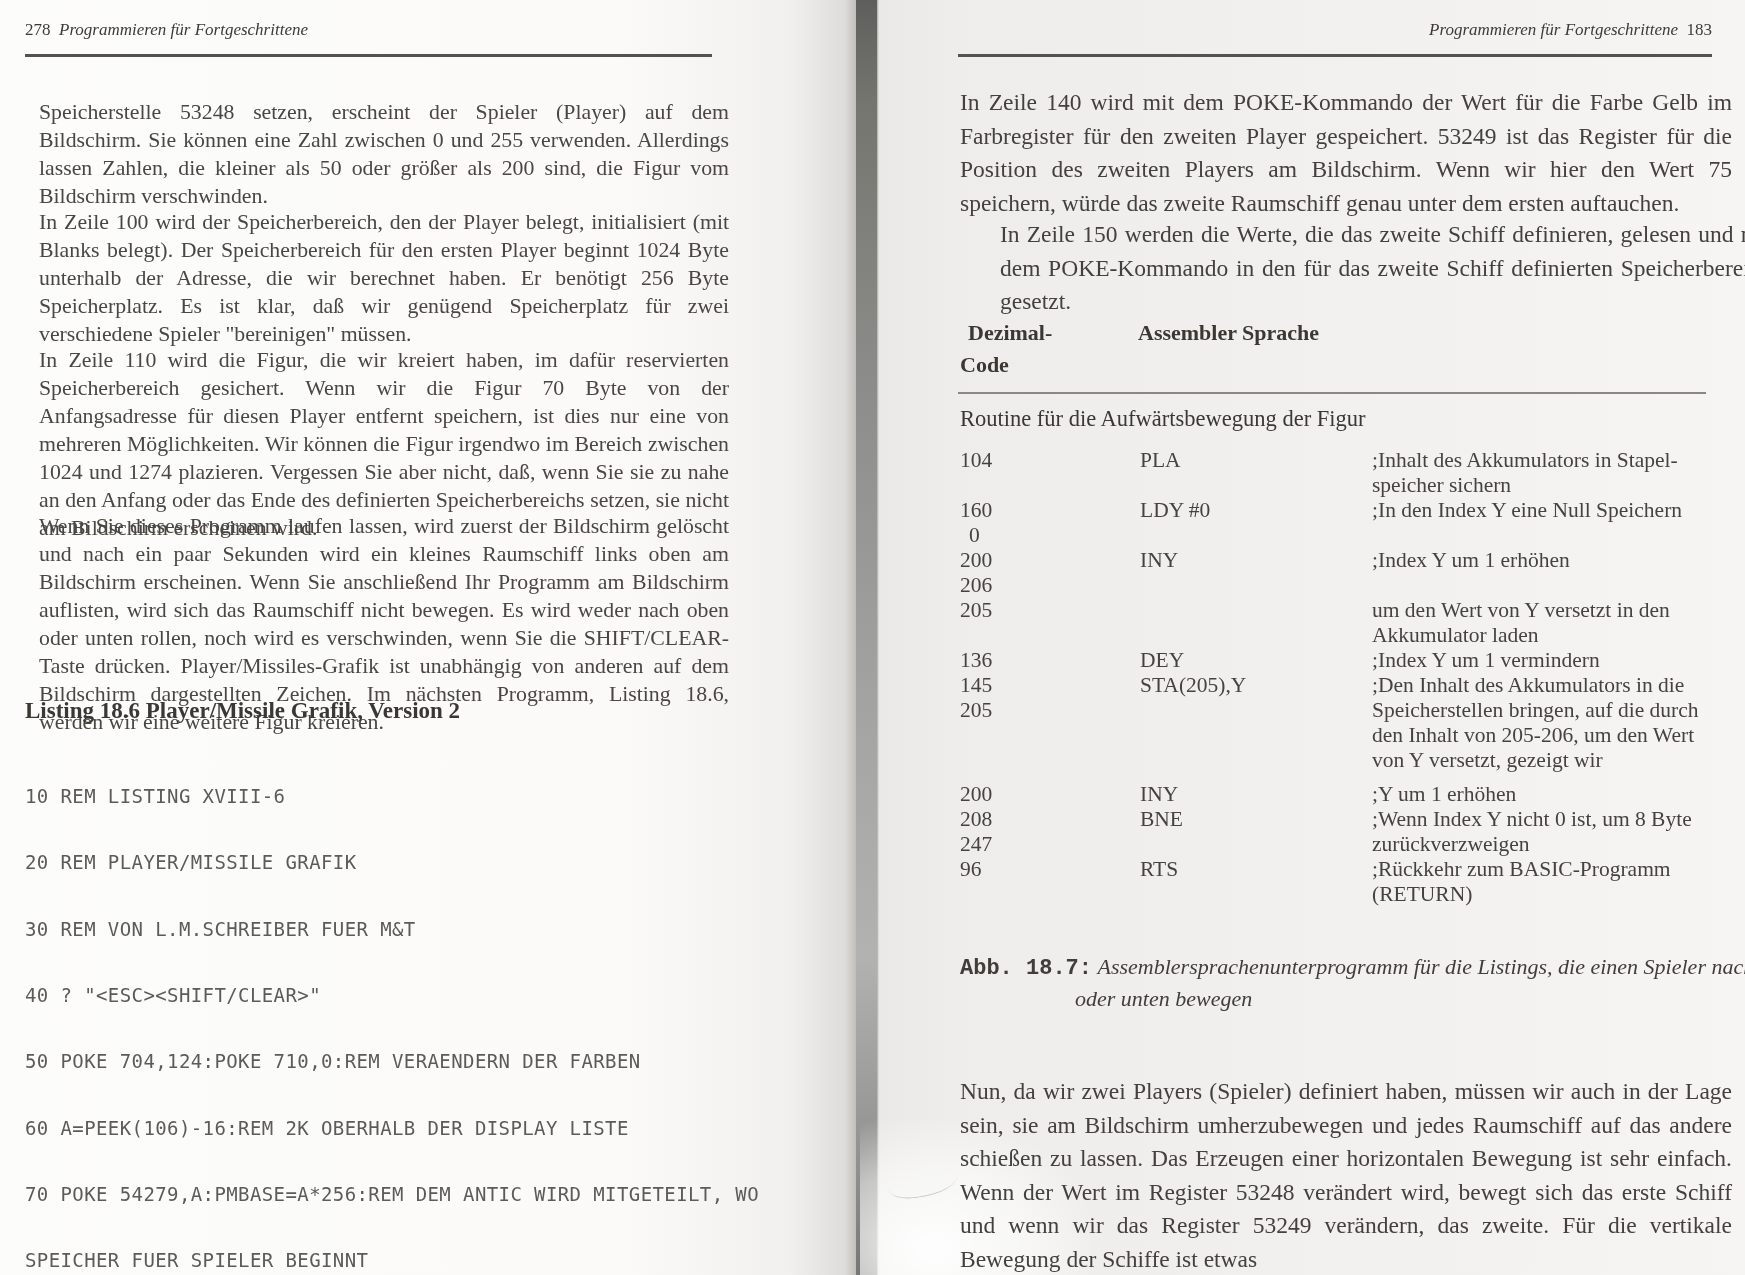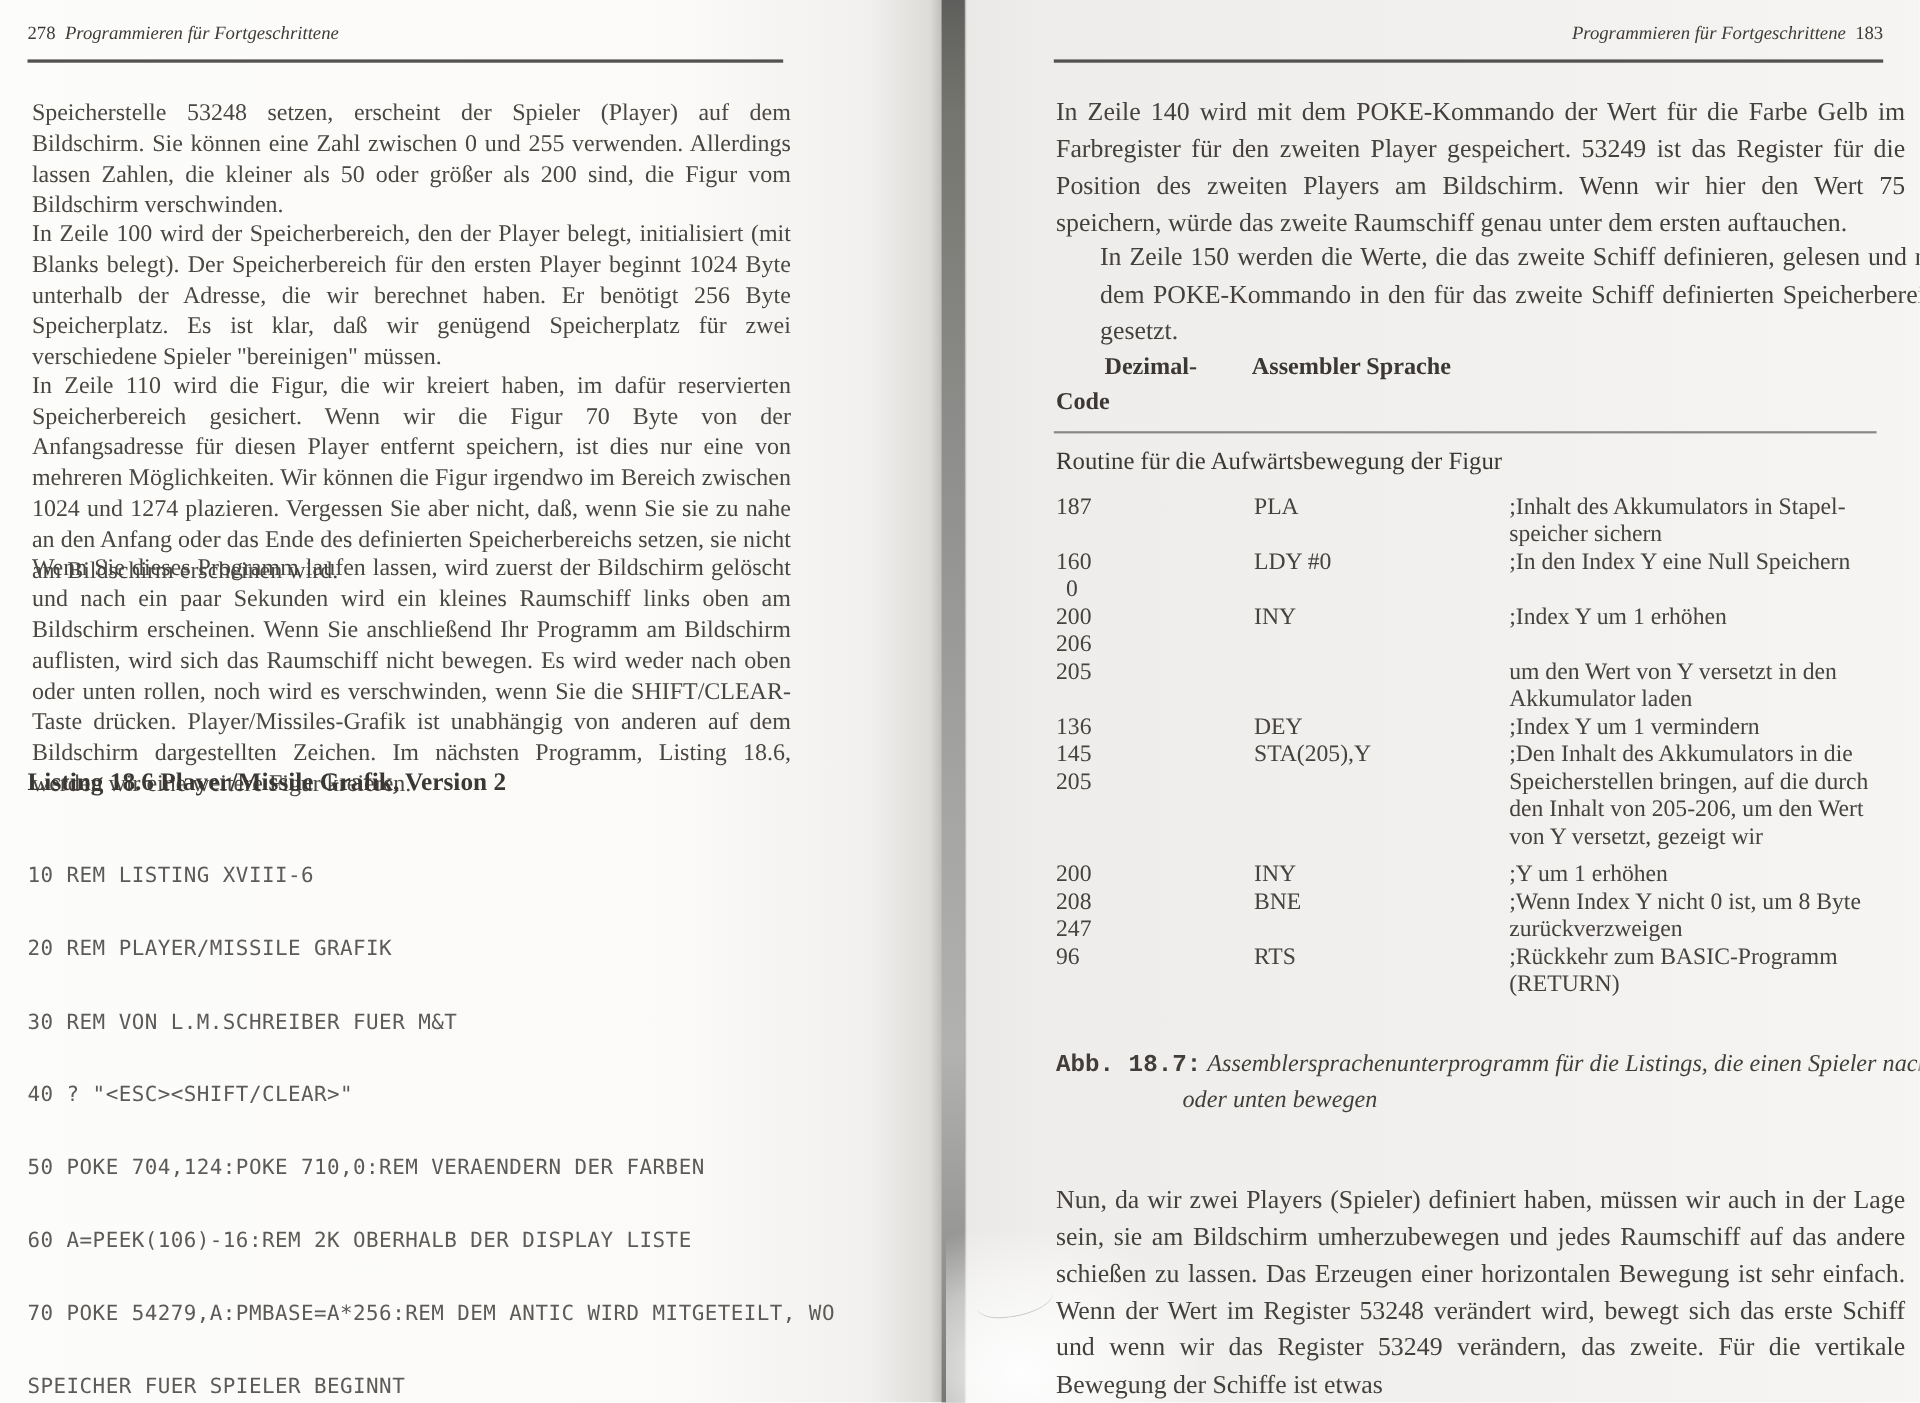--- a/index.html
+++ b/index.html
@@ -19,21 +19,21 @@
   .page{position:absolute;left:0;top:0;width:1745px;height:1275px;}
   .serif{font-family:"Liberation Serif",serif;}
   .abs{position:absolute;}
   
   .pg-header{font-size:17px;color:#3e3b37;white-space:nowrap;}
   .pg-header .runtitle{font-style:italic;}
   .pg-header .pgnum{font-style:normal;}
   .rule{background:#545250;height:3px;}
   .rule-thin{background:#8a8784;height:2px;}
   
-  .lbody{font-size:21.8px;line-height:28px;color:#4a4742;text-align:justify;margin:4px;}
+  .lbody{font-size:21.8px;line-height:28px;color:#4a4742;text-align:justify;margin:14px;}
   .listing-head{font-size:23px;font-weight:bold;color:#3b3834;margin:0;white-space:nowrap;}
   .code{font-family:"DejaVu Sans Mono",monospace;font-size:19px;line-height:22.1px;
         letter-spacing:0.4px;color:#5d5b58;white-space:pre;}
   .code-line{height:22.1px;}
   
   .rbody{font-size:23.5px;line-height:33.5px;color:#44413d;text-align:justify;margin:0;}
   .tbl-head{font-size:22px;font-weight:bold;color:#3b3834;white-space:nowrap;}
   .sec-head{font-size:22.5px;font-weight:normal;color:#3b3834;white-space:nowrap;}
   .asm-table{font-size:21.5px;color:#46433f;}
   .trow{position:relative;height:25px;white-space:nowrap;}
@@ -97,30 +97,30 @@
   <section class="page">
     <header class="abs serif pg-header" style="left:958px;top:20px;width:754px;text-align:right;">
       <span class="runtitle">Programmieren für Fortgeschrittene</span>&nbsp;
       <span class="pgnum">183</span>
     </header>
     <div class="abs rule" style="left:958px;top:54px;width:754px;"></div>
 
     <p class="abs serif rbody" style="left:960px;top:86px;width:772px;">In Zeile 140 wird mit dem POKE-Kommando der Wert für die Farbe Gelb im Farbregister für den zweiten Player gespeichert. 53249 ist das Register für die Position des zweiten Players am Bildschirm. Wenn wir hier den Wert 75 speichern, würde das zweite Raumschiff genau unter dem ersten auftauchen.</p>
     <p class="abs serif rbody" style="left:1000px;top:218px;width:772px;">In Zeile 150 werden die Werte, die das zweite Schiff definieren, gelesen und mit dem POKE-Kommando in den für das zweite Schiff definierten Speicherbereich gesetzt.</p>
 
-    <div class="abs serif tbl-head" style="left:1004px;top:320px;">Dezimal-</div>
+    <div class="abs serif tbl-head" style="left:968px;top:320px;">Dezimal-</div>
     <div class="abs serif tbl-head" style="left:960px;top:352px;">Code</div>
     <div class="abs serif tbl-head" style="left:1138px;top:320px;">Assembler Sprache</div>
 
     <div class="abs rule-thin" style="left:958px;top:392px;width:748px;"></div>
     <div class="abs serif sec-head" style="left:960px;top:406px;">Routine für die Aufwärtsbewegung der Figur</div>
 
     <div class="abs serif asm-table" style="left:960px;top:448px;width:780px;">
       <div class="trow">
-          <span class="tdec">187</span>
+          <span class="tdec">104</span>
           <span class="tasm">PLA</span>
           <span class="tcom">;Inhalt des Akkumulators in Stapel-</span>
         </div>
       <div class="trow">
           <span class="tdec"></span>
           <span class="tasm"></span>
           <span class="tcom">speicher sichern</span>
         </div>
       <div class="trow">
           <span class="tdec">160</span>

